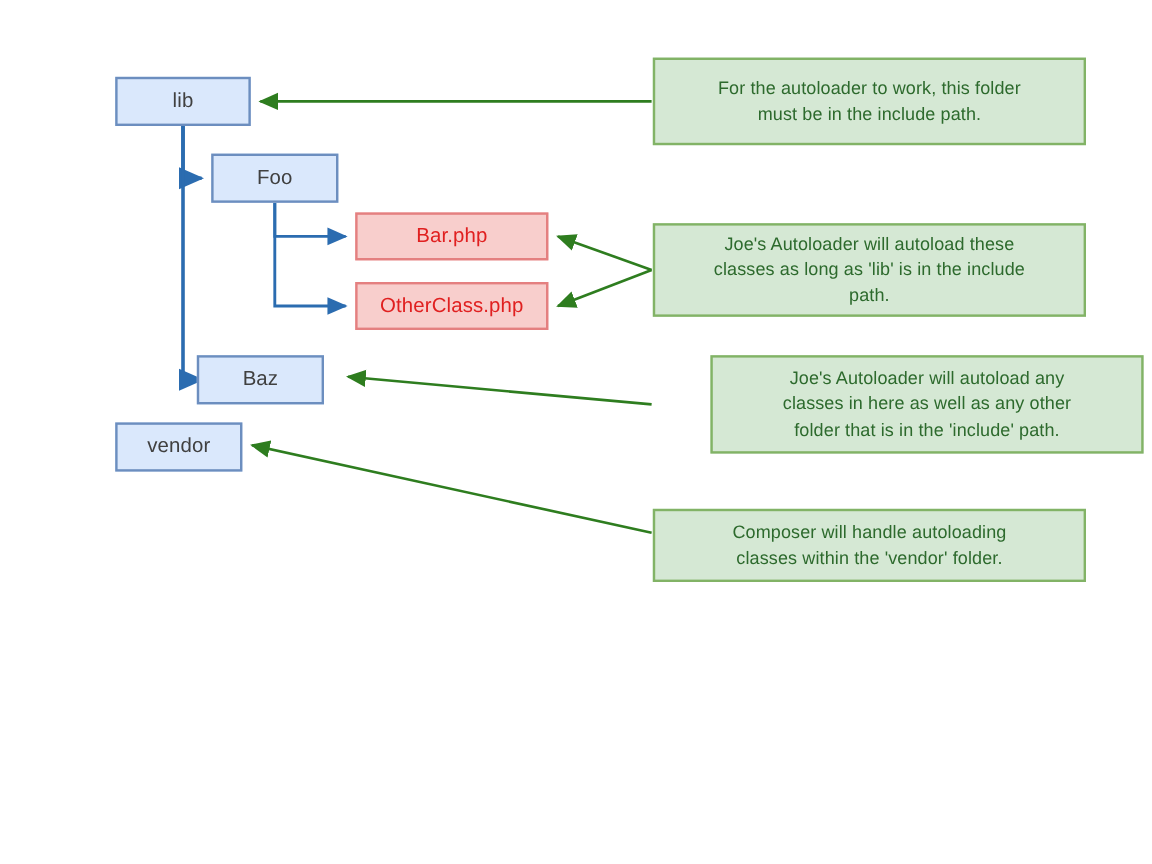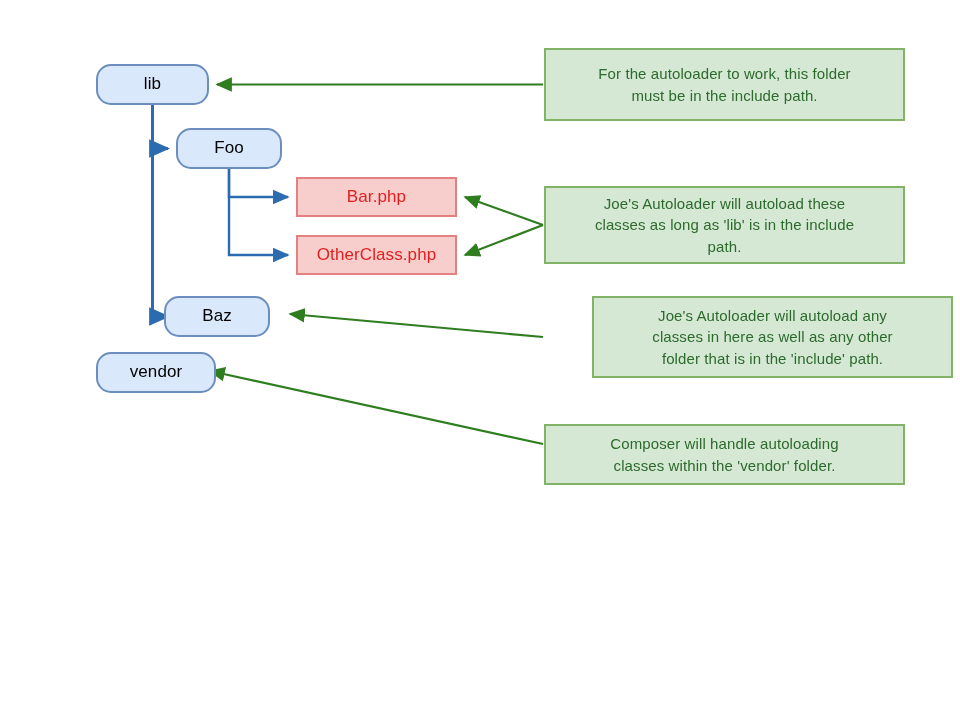--- a/index.html
+++ b/index.html
@@ -30,22 +30,21 @@
     text-align: center;
     border-width: 2px;
     border-style: solid;
     font-size: 17px;
     line-height: 1.22;
     letter-spacing: 0.1px;
   }
   .folder {
     background: #dae8fc;
     border-color: #6c8ebf;
-    color: #000000;
-    border-radius: 15px;
+    color: #404040;
   }
   .file {
     background: #f8cecc;
     border-color: #e48080;
     color: #e02020;
   }
   .note {
     background: #d5e8d4;
     border-color: #82b366;
     color: #2d6a2d;
@@ -114,21 +113,21 @@
   </div>
 
   <div class="node folder" style="left:176px; top:128px; width:106px; height:41px;">
     <span>Foo</span>
   </div>
 
   <div class="node folder" style="left:164px; top:296px; width:106px; height:41px;">
     <span>Baz</span>
   </div>
 
-  <div class="node folder" style="left:96px; top:352px; width:120px; height:41px;">
+  <div class="node folder" style="left:96px; top:352px; width:106px; height:41px;">
     <span>vendor</span>
   </div>
 
   <div class="node file" style="left:296px; top:177px; width:161px; height:40px;">
     <span>Bar.php</span>
   </div>
 
   <div class="node file" style="left:296px; top:235px; width:161px; height:40px;">
     <span>OtherClass.php</span>
   </div>

